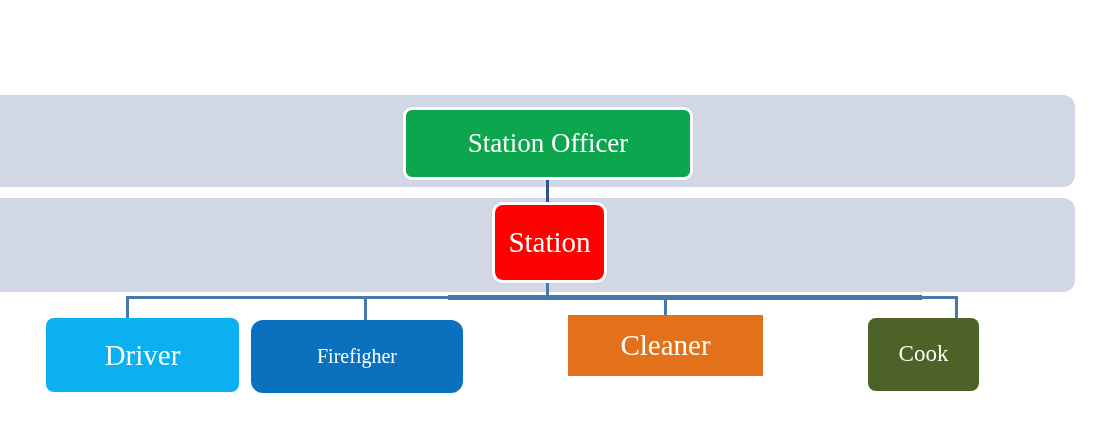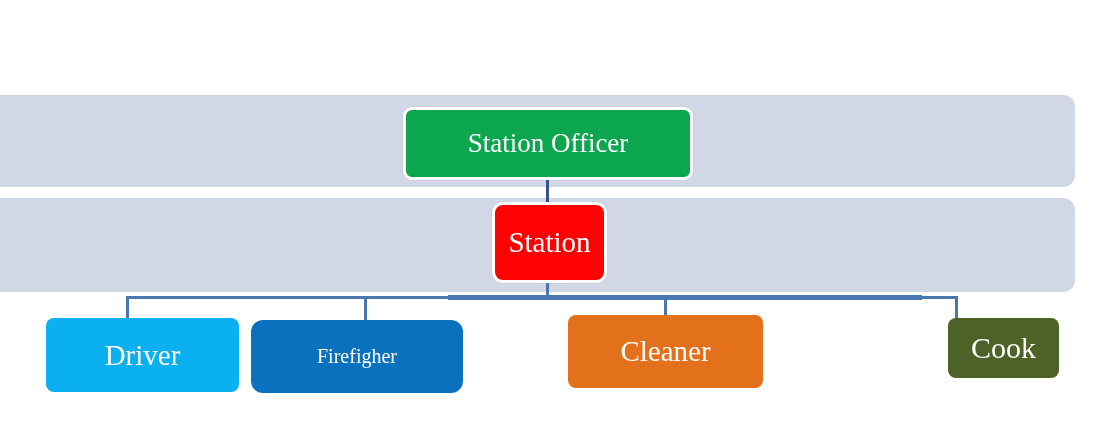--- a/index.html
+++ b/index.html
@@ -29,22 +29,22 @@
     box-sizing: border-box;
     text-align: center;
     line-height: 1.05;
   }
   .node.bordered { border: 3px solid #ffffff; box-shadow: 0 0 0 1px rgba(0,0,0,0.03); }
 
   .node.station-officer { left: 403px; top: 107px; width: 290px; height: 73px; border-radius: 9px; font-size: 27px; }
   .node.leader          { left: 492px; top: 202px; width: 115px; height: 81px; border-radius: 11px; font-size: 29px; }
   .node.driver          { left: 46px;  top: 318px; width: 193px; height: 74px; border-radius: 8px;  font-size: 29px; }
   .node.firefigher      { left: 251px; top: 320px; width: 212px; height: 73px; border-radius: 12px;  font-size: 20px; }
-  .node.cleaner         { left: 568px; top: 315px; width: 195px; height: 73px; border-radius: 8px;  font-size: 29px; }
-  .node.cook            { left: 948px; top: 318px; width: 111px; height: 60px; border-radius: 8px;  font-size: 30px; }
+  .node.cleaner         { left: 568px; top: 315px; width: 195px; height: 61px; border-radius: 0;  font-size: 29px; }
+  .node.cook            { left: 868px; top: 318px; width: 111px; height: 73px; border-radius: 8px;  font-size: 23px; }
 
   .conn { position: absolute; }
   .conn.v { width: 3px; }
   .conn.h { height: 3px; }
 
   .c-so-leader   { left: 546px; top: 180px; height: 23px; }
   .c-leader-bus  { left: 546px; top: 283px; height: 14px; }
   .bus           { left: 126px; top: 296px; width: 832px; }
   .bus-thick     { left: 448px; top: 295px; width: 474px; height: 5px; }
   .d-driver      { left: 126px; top: 296px; height: 23px; }

